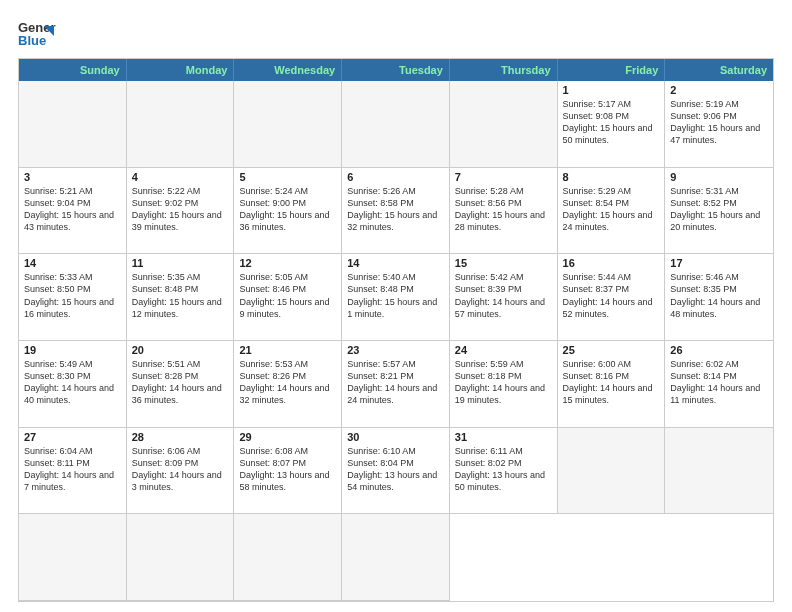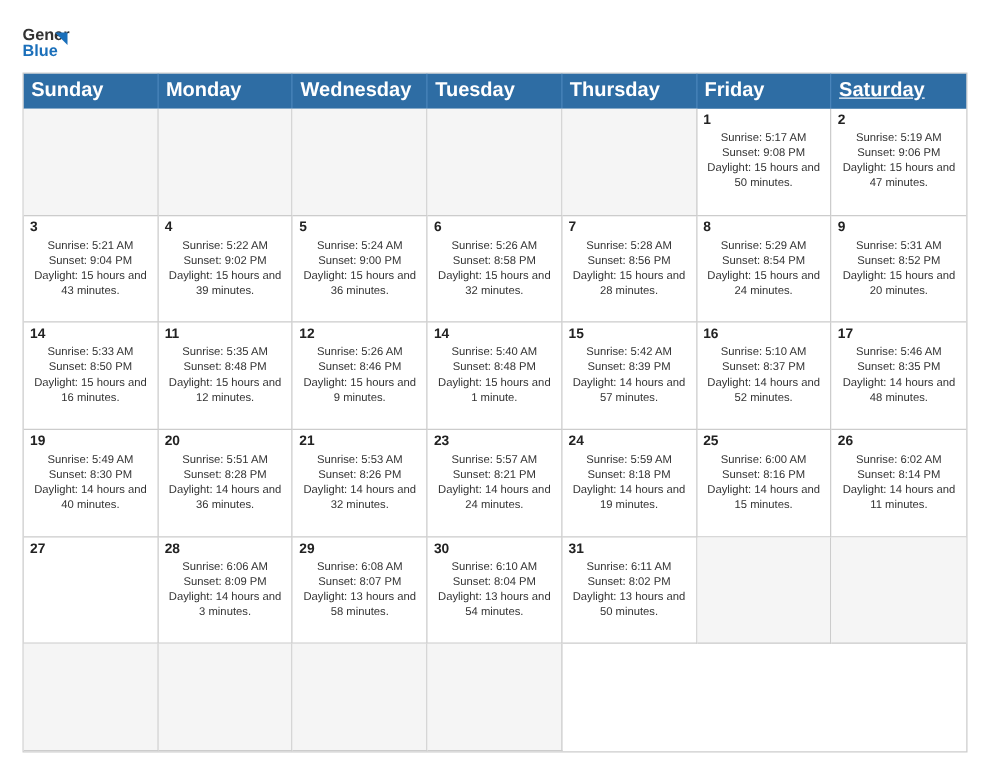--- a/index.html
+++ b/index.html
@@ -50,28 +50,28 @@
       display: flex;
       flex-direction: column;
       border: 1px solid #ccc;
     }
     .day-headers {
       display: grid;
       grid-template-columns: repeat(7, 1fr);
       background: #2e6da4;
     }
     .day-header {
-      color: #ffffff;
-      font-size: 16px;
+      color: #86efac;
+      font-size: 11px;
       font-weight: bold;
       padding: 5px 6px;
-      text-align: left;
+      text-align: right;
       border-right: 1px solid #4a85bb;
     }
-    .day-header:last-child { border-right: none; text-decoration: underline; }
+    .day-header:last-child { border-right: none; }
     .grid {
       flex: 1;
       display: grid;
       grid-template-columns: repeat(7, 1fr);
       grid-template-rows: repeat(6, 1fr);
     }
     .cell {
       border-right: 1px solid #ccc;
       border-bottom: 1px solid #ccc;
       padding: 3px 5px;
@@ -86,21 +86,20 @@
     .day-num {
       font-size: 11px;
       font-weight: bold;
       margin-bottom: 2px;
       color: #222;
     }
     .cell-info {
       font-size: 9px;
       line-height: 1.35;
       color: #333;
-      text-align: center;
     }
   </style>
 </head>
 <body>
 
 <div class="page">
   <div class="header">
     <div class="logo">
       <svg class="logo-icon" viewBox="0 0 38 34">
         <text x="0" y="14" font-size="13" font-family="Arial" fill="#333" font-weight="bold">General</text>
@@ -191,39 +190,39 @@
 Daylight: 15 hours and 16 minutes.</div>
         </div>
         <div class="cell">
           <div class="day-num">11</div>
           <div class="cell-info">Sunrise: 5:35 AM
 Sunset: 8:48 PM
 Daylight: 15 hours and 12 minutes.</div>
         </div>
         <div class="cell">
           <div class="day-num">12</div>
-          <div class="cell-info">Sunrise: 5:26 AM
+          <div class="cell-info">Sunrise: 5:05 AM
 Sunset: 8:46 PM
 Daylight: 15 hours and 9 minutes.</div>
         </div>
         <div class="cell">
           <div class="day-num">14</div>
           <div class="cell-info">Sunrise: 5:40 AM
 Sunset: 8:48 PM
 Daylight: 15 hours and 1 minute.</div>
         </div>
         <div class="cell">
           <div class="day-num">15</div>
           <div class="cell-info">Sunrise: 5:42 AM
 Sunset: 8:39 PM
 Daylight: 14 hours and 57 minutes.</div>
         </div>
         <div class="cell">
           <div class="day-num">16</div>
-          <div class="cell-info">Sunrise: 5:10 AM
+          <div class="cell-info">Sunrise: 5:44 AM
 Sunset: 8:37 PM
 Daylight: 14 hours and 52 minutes.</div>
         </div>
         <div class="cell">
           <div class="day-num">17</div>
           <div class="cell-info">Sunrise: 5:46 AM
 Sunset: 8:35 PM
 Daylight: 14 hours and 48 minutes.</div>
         </div>
         <div class="cell">
@@ -263,20 +262,23 @@
 Daylight: 14 hours and 15 minutes.</div>
         </div>
         <div class="cell">
           <div class="day-num">26</div>
           <div class="cell-info">Sunrise: 6:02 AM
 Sunset: 8:14 PM
 Daylight: 14 hours and 11 minutes.</div>
         </div>
         <div class="cell">
           <div class="day-num">27</div>
+          <div class="cell-info">Sunrise: 6:04 AM
+Sunset: 8:11 PM
+Daylight: 14 hours and 7 minutes.</div>
         </div>
         <div class="cell">
           <div class="day-num">28</div>
           <div class="cell-info">Sunrise: 6:06 AM
 Sunset: 8:09 PM
 Daylight: 14 hours and 3 minutes.</div>
         </div>
         <div class="cell">
           <div class="day-num">29</div>
           <div class="cell-info">Sunrise: 6:08 AM

